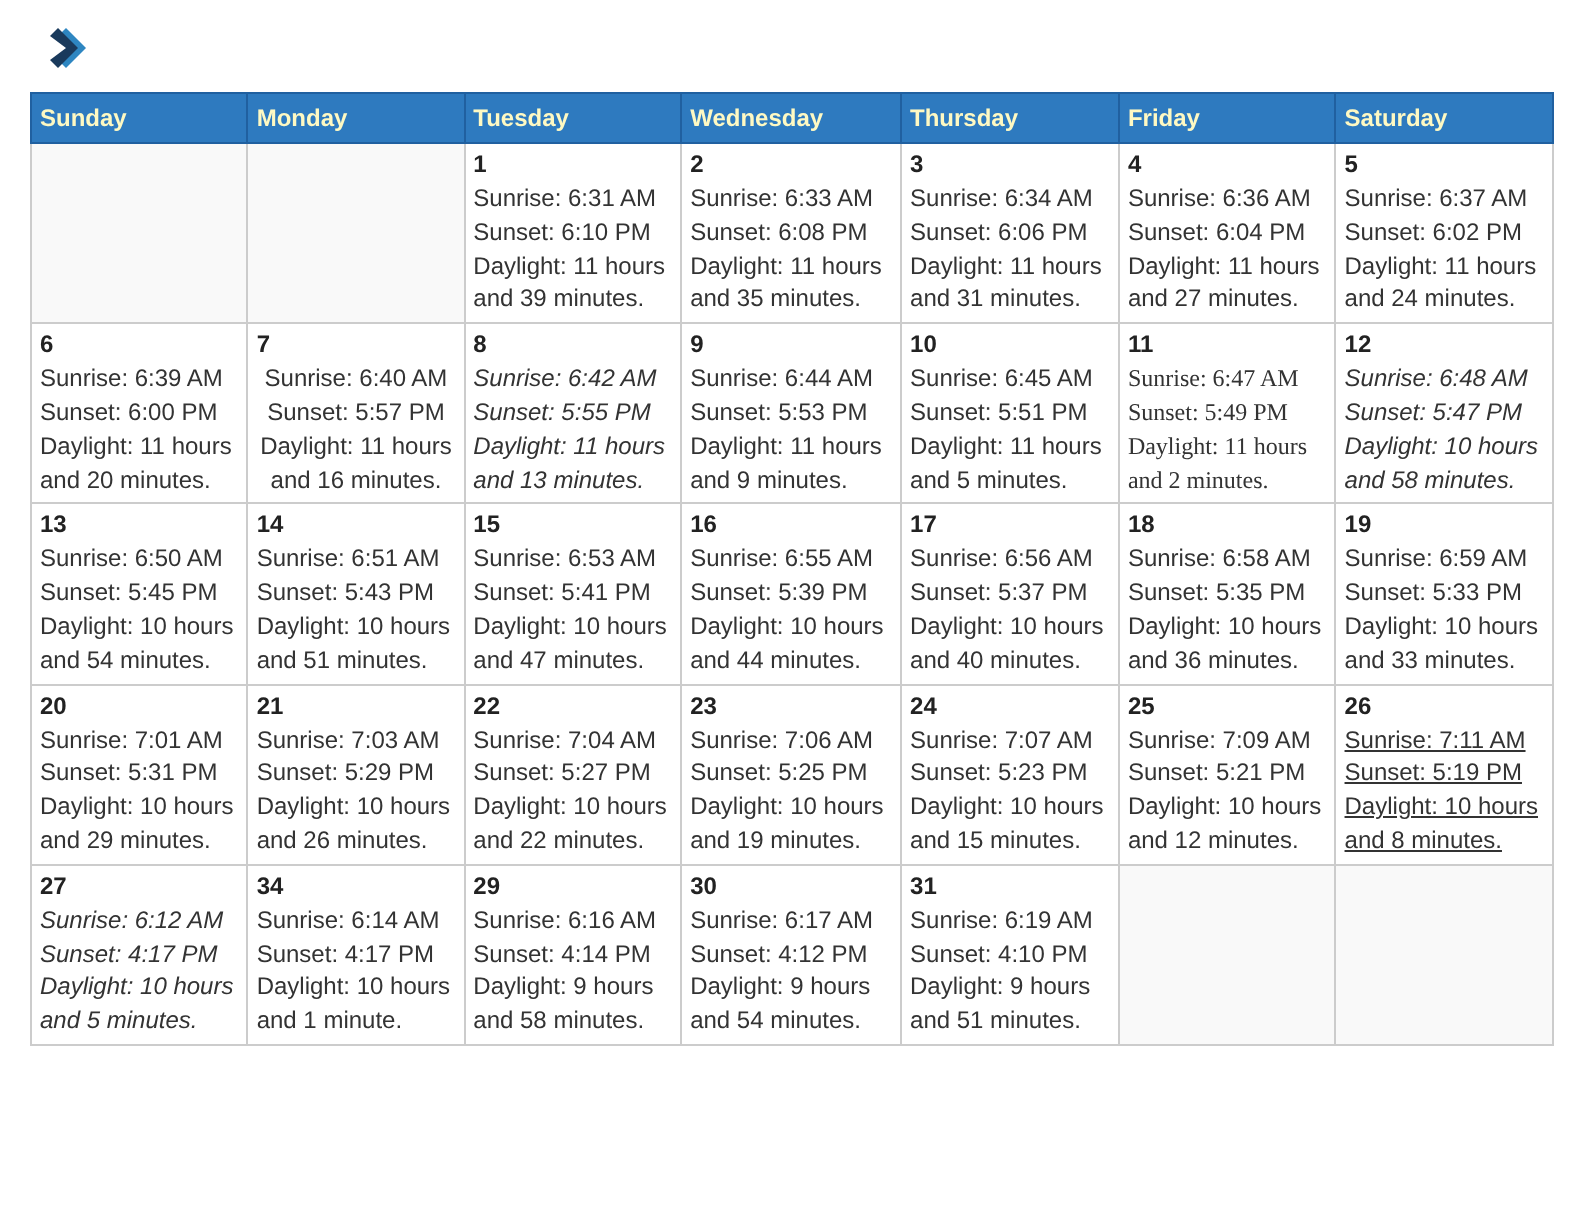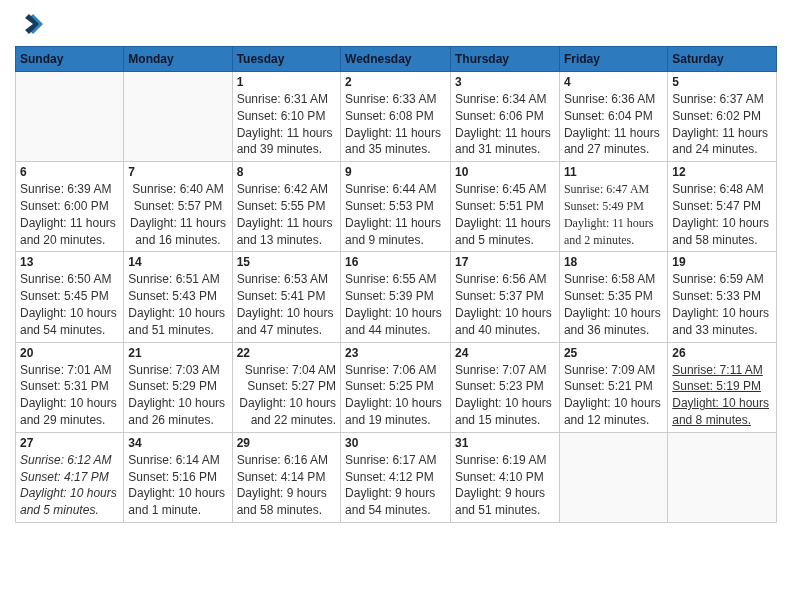--- a/index.html
+++ b/index.html
@@ -54,21 +54,21 @@
       font-size: 14px;
       color: #444;
     }
     .calendar {
       width: 100%;
       border-collapse: collapse;
       border: 1px solid #bbb;
     }
     .calendar th {
       background: #2e7abf;
-      color: #0f172a;
+      color: #fef9c3;
       font-size: 12px;
       font-weight: bold;
       padding: 5px 4px;
       text-align: left;
       border: 1px solid #2060a0;
     }
     .calendar td {
       border: 1px solid #ccc;
       vertical-align: top;
       padding: 3px 4px;
@@ -173,21 +173,21 @@
 Daylight: 11 hours and 20 minutes.</div>
           </td>
           <td>
             <div class="day-num">7</div>
             <div class="day-info" style="white-space: pre-line; text-align: center;">Sunrise: 6:40 AM
 Sunset: 5:57 PM
 Daylight: 11 hours and 16 minutes.</div>
           </td>
           <td>
             <div class="day-num">8</div>
-            <div class="day-info" style="white-space: pre-line;">Sunrise: 6:42 AM
+            <div class="day-info" style="white-space: pre-line; font-style: italic;">Sunrise: 6:42 AM
 Sunset: 5:55 PM
 Daylight: 11 hours and 13 minutes.</div>
           </td>
           <td>
             <div class="day-num">9</div>
             <div class="day-info" style="white-space: pre-line;">Sunrise: 6:44 AM
 Sunset: 5:53 PM
 Daylight: 11 hours and 9 minutes.</div>
           </td>
           <td>
@@ -197,21 +197,21 @@
 Daylight: 11 hours and 5 minutes.</div>
           </td>
           <td>
             <div class="day-num">11</div>
             <div class="day-info" style="white-space: pre-line; font-family: Liberation Serif, serif;">Sunrise: 6:47 AM
 Sunset: 5:49 PM
 Daylight: 11 hours and 2 minutes.</div>
           </td>
           <td>
             <div class="day-num">12</div>
-            <div class="day-info" style="white-space: pre-line;">Sunrise: 6:48 AM
+            <div class="day-info" style="white-space: pre-line; font-style: italic;">Sunrise: 6:48 AM
 Sunset: 5:47 PM
 Daylight: 10 hours and 58 minutes.</div>
           </td>
         </tr>
         <tr class="week-row">
           <td>
             <div class="day-num">13</div>
             <div class="day-info" style="white-space: pre-line;">Sunrise: 6:50 AM
 Sunset: 5:45 PM
 Daylight: 10 hours and 54 minutes.</div>
@@ -261,21 +261,21 @@
 Daylight: 10 hours and 29 minutes.</div>
           </td>
           <td>
             <div class="day-num">21</div>
             <div class="day-info" style="white-space: pre-line;">Sunrise: 7:03 AM
 Sunset: 5:29 PM
 Daylight: 10 hours and 26 minutes.</div>
           </td>
           <td>
             <div class="day-num">22</div>
-            <div class="day-info" style="white-space: pre-line; text-align: right;">Sunrise: 7:04 AM
+            <div class="day-info" style="white-space: pre-line;">Sunrise: 7:04 AM
 Sunset: 5:27 PM
 Daylight: 10 hours and 22 minutes.</div>
           </td>
           <td>
             <div class="day-num">23</div>
             <div class="day-info" style="white-space: pre-line;">Sunrise: 7:06 AM
 Sunset: 5:25 PM
 Daylight: 10 hours and 19 minutes.</div>
           </td>
           <td>
@@ -300,21 +300,21 @@
         <tr class="week-row">
           <td>
             <div class="day-num">27</div>
             <div class="day-info" style="white-space: pre-line; font-style: italic;">Sunrise: 6:12 AM
 Sunset: 4:17 PM
 Daylight: 10 hours and 5 minutes.</div>
           </td>
           <td>
             <div class="day-num">34</div>
             <div class="day-info" style="white-space: pre-line;">Sunrise: 6:14 AM
-Sunset: 5:16 PM
+Sunset: 4:17 PM
 Daylight: 10 hours and 1 minute.</div>
           </td>
           <td>
             <div class="day-num">29</div>
             <div class="day-info" style="white-space: pre-line;">Sunrise: 6:16 AM
 Sunset: 4:14 PM
 Daylight: 9 hours and 58 minutes.</div>
           </td>
           <td>
             <div class="day-num">30</div>

